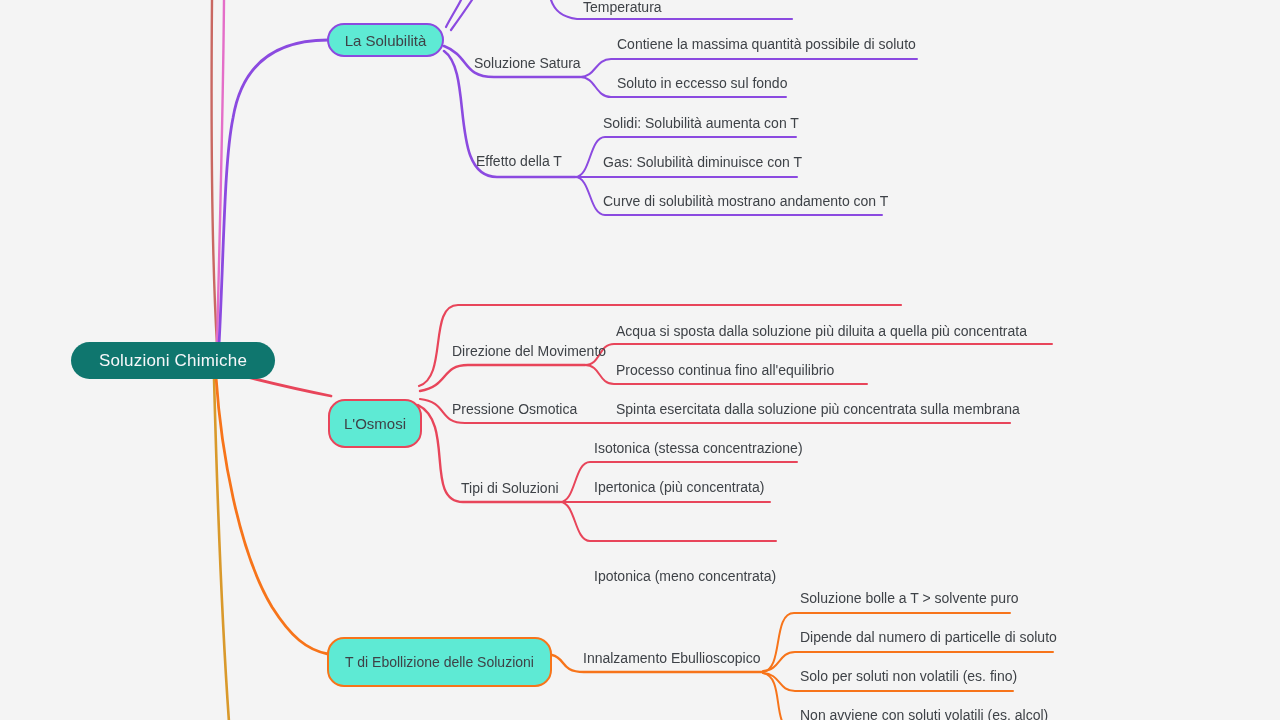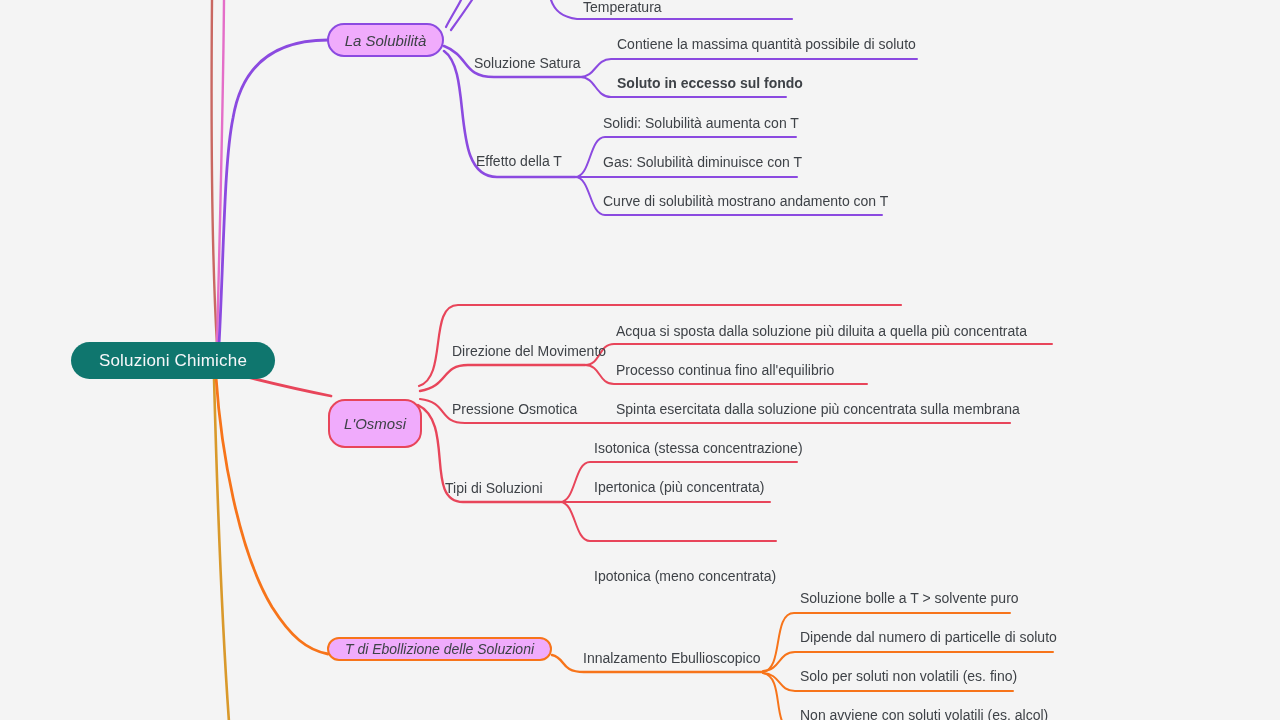--- a/index.html
+++ b/index.html
@@ -14,26 +14,25 @@
   .lbl{
     position:absolute;
     font-size:14px;
     color:#3e4247;
     white-space:nowrap;
     line-height:16px;
   }
   .desc .line{line-height:19.5px;}
   .node{
     position:absolute;
-    background:#f0abfc;
+    background:#5eead4;
     display:flex;align-items:center;justify-content:center;
     font-size:15px;color:#3e4247;
     white-space:nowrap;
     box-sizing:border-box;
-    font-style:italic;
   }
   .node.purple{border:2.5px solid #8b4ae0;border-radius:17px;}
   .node.red{border:2.5px solid #e8455a;border-radius:17px;}
   .node.orange{border:2.5px solid #f7741a;border-radius:17px;font-size:14px;}
   .central{
     position:absolute;
     left:71px;top:342px;width:204px;height:37px;
     background:#0f766e;border-radius:18.5px;
     display:flex;align-items:center;justify-content:center;
     font-size:17px;color:#f7f7fa;letter-spacing:.2px;
@@ -82,37 +81,37 @@
       <path d="M763,673 C786,677 770,730 794,730 L1040,730" stroke-width="2" stroke="#f7741a"></path>
     </g>
   </svg>
 
   <div class="central">Soluzioni Chimiche</div>
 
   <div class="node purple" style="left:327px;top:23px;width:117px;height:34px;">La Solubilità</div>
 
   <div class="node red" style="left:328px;top:378px;width:94px;height:49px;margin-top:21px;">L'Osmosi</div>
 
-  <div class="node orange" style="left:327px;top:637px;width:225px;height:24px;">T di Ebollizione delle Soluzioni</div>
+  <div class="node orange" style="left:327px;top:637px;width:225px;height:50px;">T di Ebollizione delle Soluzioni</div>
 
   <div class="lbl" style="left:583px;top:-1px;">Temperatura</div>
   <div class="lbl" style="left:474px;top:55px;">Soluzione Satura</div>
   <div class="lbl" style="left:617px;top:36px;">Contiene la massima quantità possibile di soluto</div>
-  <div class="lbl" style="left:617px;top:75px;font-weight:bold;">Soluto in eccesso sul fondo</div>
+  <div class="lbl" style="left:617px;top:75px;">Soluto in eccesso sul fondo</div>
   <div class="lbl" style="left:476px;top:153px;">Effetto della T</div>
   <div class="lbl" style="left:603px;top:115px;">Solidi: Solubilità aumenta con T</div>
   <div class="lbl" style="left:603px;top:154px;">Gas: Solubilità diminuisce con T</div>
   <div class="lbl" style="left:603px;top:193px;">Curve di solubilità mostrano andamento con T</div>
 
   <div class="lbl" style="left:452px;top:343px;">Direzione del Movimento</div>
   <div class="lbl" style="left:616px;top:323px;">Acqua si sposta dalla soluzione più diluita a quella più concentrata</div>
   <div class="lbl" style="left:616px;top:362px;">Processo continua fino all'equilibrio</div>
   <div class="lbl" style="left:452px;top:401px;">Pressione Osmotica</div>
   <div class="lbl" style="left:616px;top:401px;">Spinta esercitata dalla soluzione più concentrata sulla membrana</div>
-  <div class="lbl" style="left:445px;top:480px;">Tipi di Soluzioni</div>
+  <div class="lbl" style="left:461px;top:480px;">Tipi di Soluzioni</div>
   <div class="lbl" style="left:594px;top:440px;">Isotonica (stessa concentrazione)</div>
   <div class="lbl" style="left:594px;top:479px;">Ipertonica (più concentrata)</div>
   <div class="lbl" style="left:594px;top:548px;margin-top:20px;">Ipotonica (meno concentrata)</div>
 
   <div class="lbl" style="left:583px;top:650px;">Innalzamento Ebullioscopico</div>
   <div class="lbl" style="left:800px;top:590px;">Soluzione bolle a T &gt; solvente puro</div>
   <div class="lbl" style="left:800px;top:629px;">Dipende dal numero di particelle di soluto</div>
   <div class="lbl" style="left:800px;top:668px;">Solo per soluti non volatili (es. fino)</div>
   <div class="lbl" style="left:800px;top:707px;">Non avviene con soluti volatili (es. alcol)</div>
 

